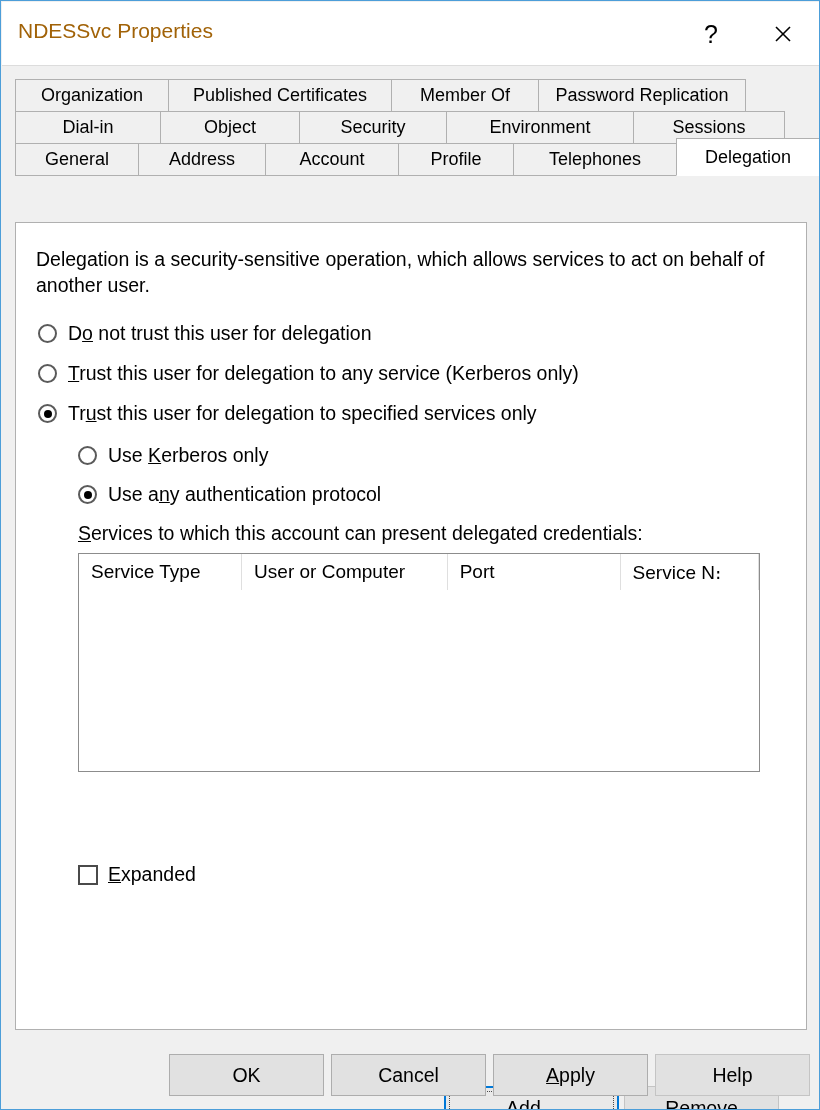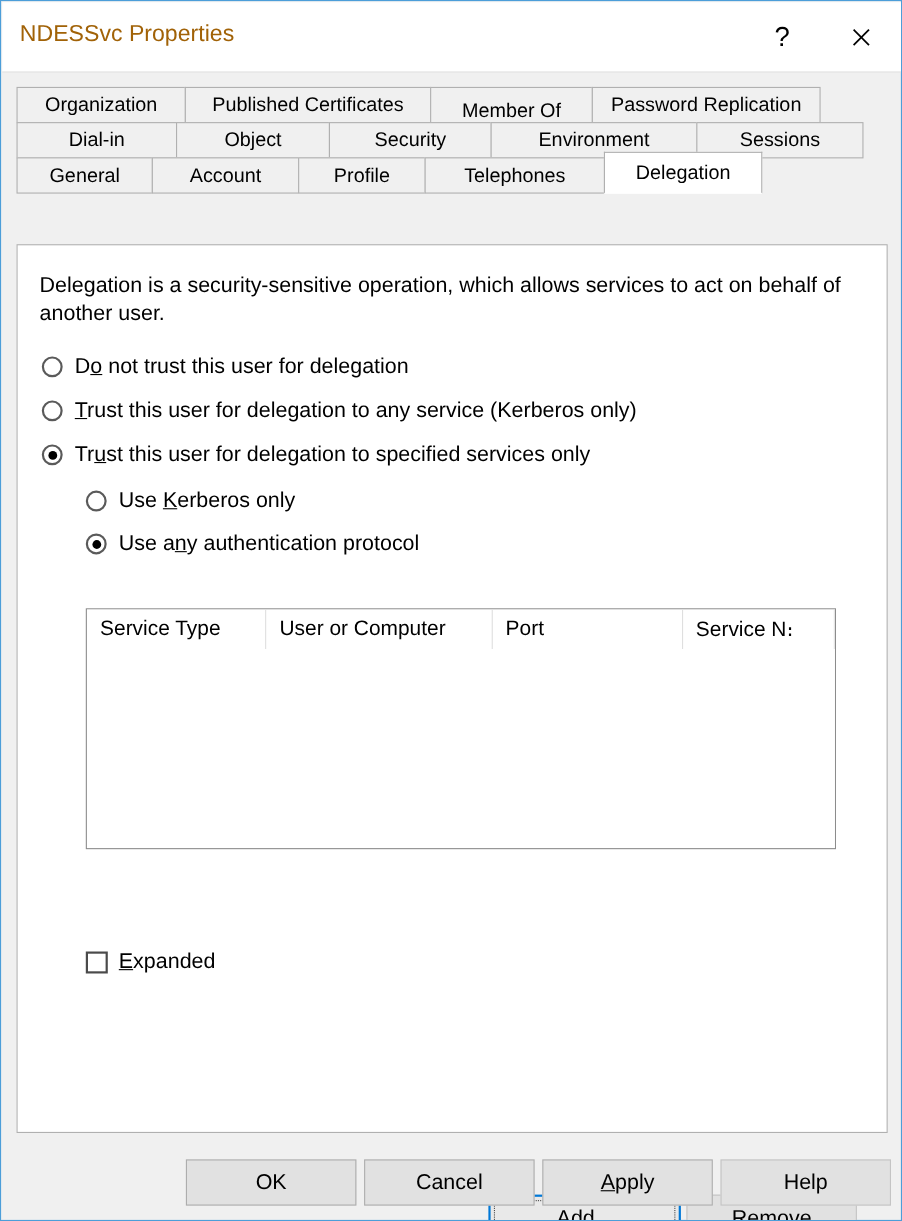--- a/index.html
+++ b/index.html
@@ -302,21 +302,21 @@
   </div>
 
   <div class="tabstrip" id="tabstrip">
       <div class="tabrow">
         <div class="tab" style="width: 154px;">
           <span>Organization</span>
         </div>
         <div class="tab" style="width: 224px;">
           <span>Published Certificates</span>
         </div>
-        <div class="tab" style="width: 148px; align-items: flex-end;">
+        <div class="tab" style="width: 148px;">
           <span>Member Of</span>
         </div>
         <div class="tab" style="width: 208px;">
           <span>Password Replication</span>
         </div>
       </div>
       <div class="tabrow">
         <div class="tab" style="width: 146px;">
           <span>Dial-in</span>
         </div>
@@ -330,20 +330,23 @@
           <span>Environment</span>
         </div>
         <div class="tab" style="width: 152px;">
           <span>Sessions</span>
         </div>
       </div>
       <div class="tabrow">
         <div class="tab" style="width: 124px;">
           <span>General</span>
         </div>
+        <div class="tab" style="width: 128px;">
+          <span>Address</span>
+        </div>
         <div class="tab" style="width: 134px;">
           <span>Account</span>
         </div>
         <div class="tab" style="width: 116px;">
           <span>Profile</span>
         </div>
         <div class="tab" style="width: 164px;">
           <span>Telephones</span>
         </div>
         <div class="tab selected" style="width: 144px;">
@@ -384,20 +387,23 @@
       </span>
     </div>
 
     <div class="radio-row" id="radio-any-protocol">
       <span class="radio checked"></span>
       <span class="radio-label">
         <span>Use a</span><u>n</u><span>y authentication protocol</span>
       </span>
     </div>
 
+    <div class="list-caption">
+      <span></span><u>S</u><span>ervices to which this account can present delegated credentials:</span>
+    </div>
 
     <div class="listview">
       <div class="lv-header" id="lv-header">
           <div class="lv-col c0">Service Type</div>
           <div class="lv-col c1">User or Computer</div>
           <div class="lv-col c2">Port</div>
           <div class="lv-col c3">Service N։</div>
         </div>
       <div class="lv-body" id="lv-body"></div>
     </div>

